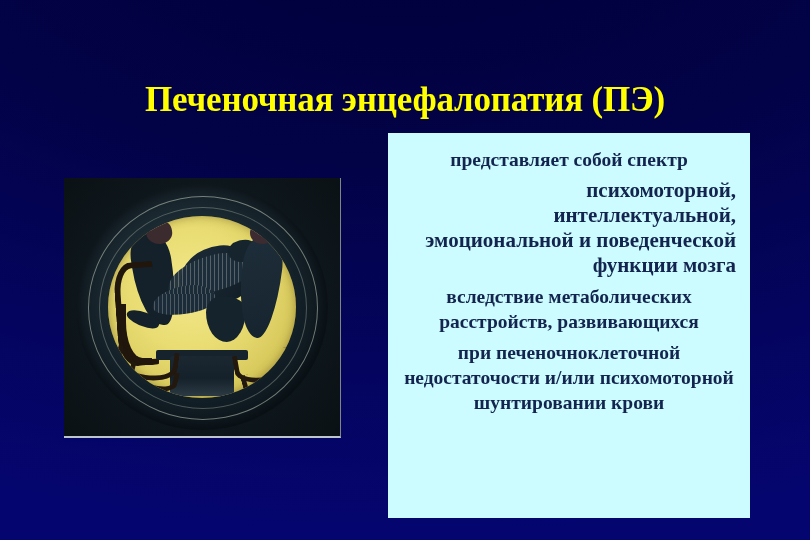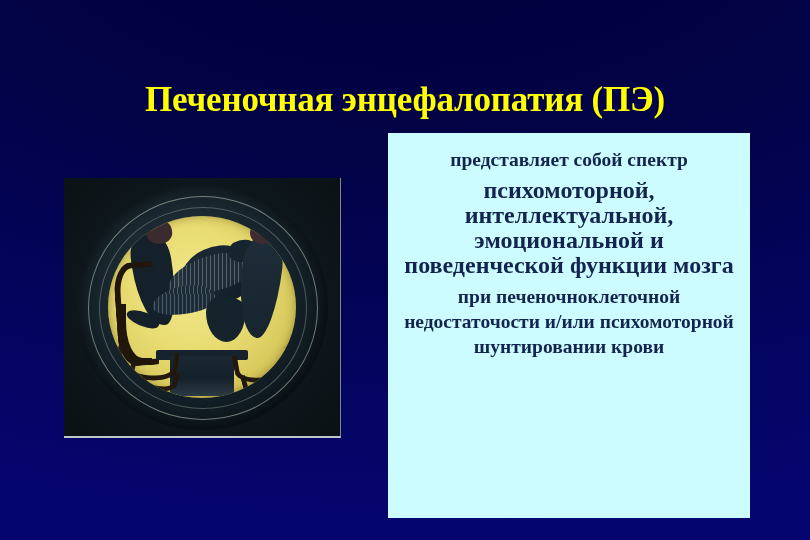--- a/index.html
+++ b/index.html
@@ -226,21 +226,21 @@
   }
   .textbox p {
     margin: 0 0 6px 0;
     text-align: center;
     color: #13254f;
     font-family: "Liberation Serif", "DejaVu Serif", serif;
     font-weight: bold;
     font-size: 19.5px;
     line-height: 25px;
   }
-  .textbox p.wide { font-size: 24px; }
+  .textbox p.wide { font-size: 21px; text-align: right; }
 </style>
 </head>
 <body>
 
 <div class="slide">
 
   <div class="title">Печеночная энцефалопатия (ПЭ)</div>
 
   <div class="picture-frame">
     <div class="vase">
@@ -267,16 +267,17 @@
         <div class="tendril t2"></div>
         <div class="tendril t3"></div>
         <div class="tendril t4"></div>
       </div>
     </div>
   </div>
 
   <div class="textbox">
     <p>представляет собой спектр</p>
     <p class="wide">психомоторной, интеллектуальной, эмоциональной и поведенческой функции мозга</p>
+    <p>вследствие метаболических расстройств, развивающихся</p>
     <p>при печеночноклеточной недостаточости и/или психомоторной шунтировании крови</p>
   </div>
 
 </div>
 
 </body></html>

